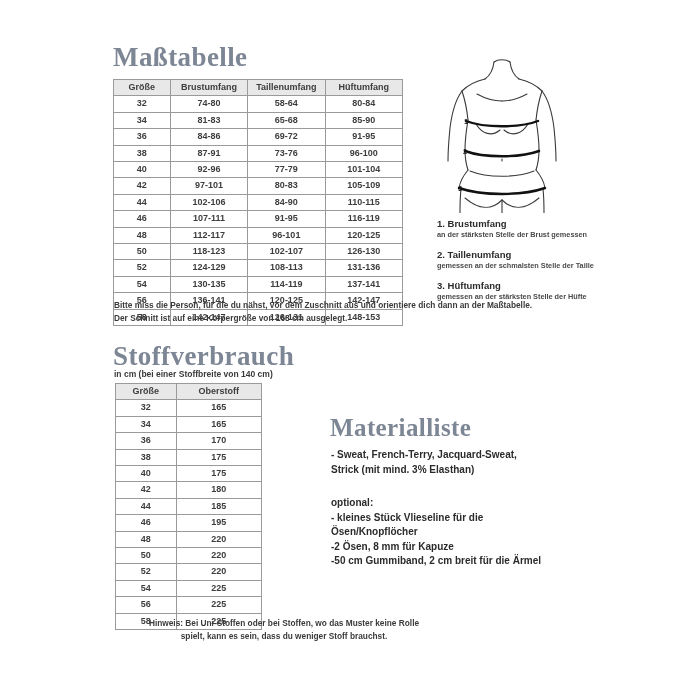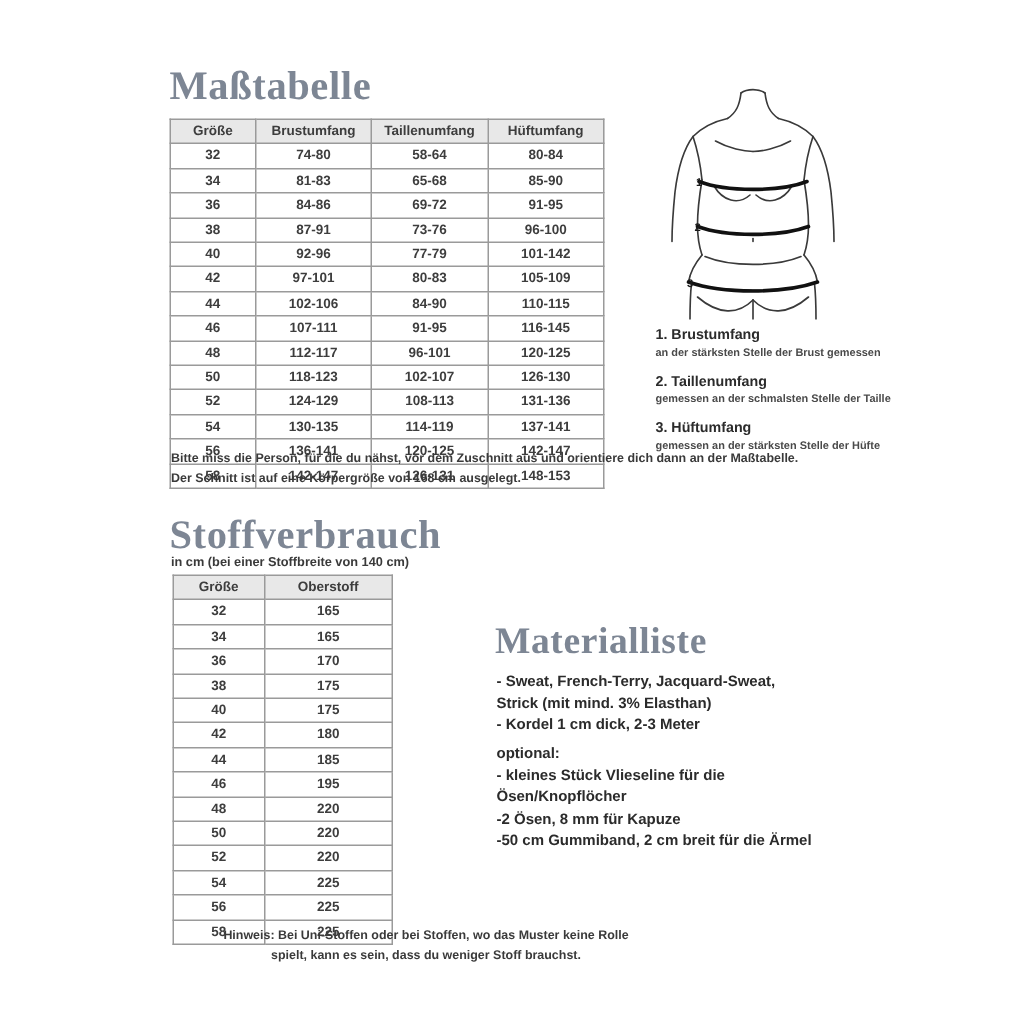--- a/index.html
+++ b/index.html
@@ -215,39 +215,39 @@
         <tr>
           <td>38</td>
           <td>87-91</td>
           <td>73-76</td>
           <td>96-100</td>
         </tr>
         <tr>
           <td>40</td>
           <td>92-96</td>
           <td>77-79</td>
-          <td>101-142</td>
+          <td>101-104</td>
         </tr>
         <tr>
           <td>42</td>
           <td>97-101</td>
           <td>80-83</td>
           <td>105-109</td>
         </tr>
         <tr>
           <td>44</td>
           <td>102-106</td>
           <td>84-90</td>
           <td>110-115</td>
         </tr>
         <tr>
           <td>46</td>
           <td>107-111</td>
           <td>91-95</td>
-          <td>116-145</td>
+          <td>116-119</td>
         </tr>
         <tr>
           <td>48</td>
           <td>112-117</td>
           <td>96-101</td>
           <td>120-125</td>
         </tr>
         <tr>
           <td>50</td>
           <td>118-123</td>
@@ -428,21 +428,20 @@
           <td>58</td>
           <td>225</td>
         </tr>
       </tbody>
   </table>
 
   <h1 class="heading" id="materialliste-heading">Materialliste</h1>
   <div id="material-main">
       <div>- Sweat, French-Terry, Jacquard-Sweat,</div>
       <div>Strick (mit mind. 3% Elasthan)</div>
-      <div>- Kordel 1 cm dick, 2-3 Meter</div>
     </div>
   <div id="material-optional">
       <div>optional:</div>
       <div>- kleines Stück Vlieseline für die</div>
       <div>Ösen/Knopflöcher</div>
       <div>-2 Ösen, 8 mm für Kapuze</div>
       <div>-50 cm Gummiband, 2 cm breit für die Ärmel</div>
     </div>
 
   <div class="note" id="hinweis-note">

